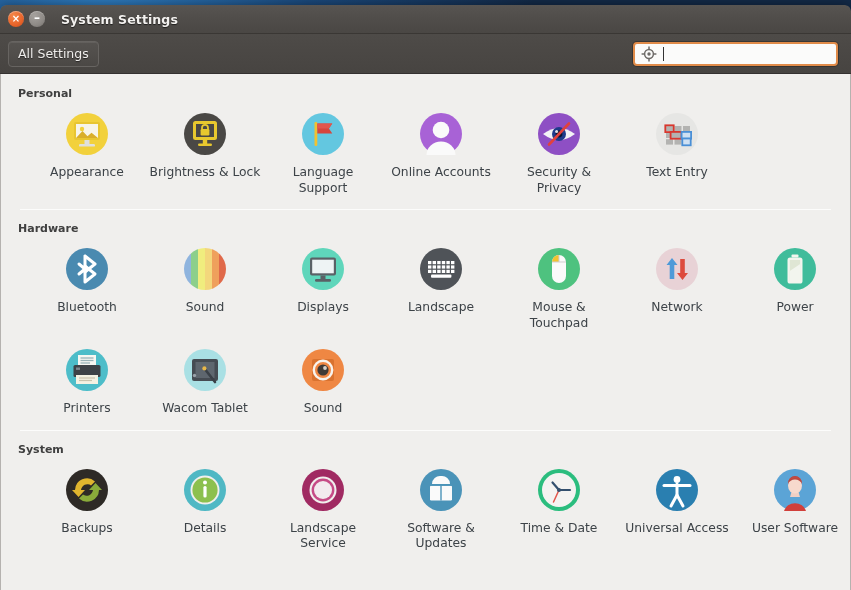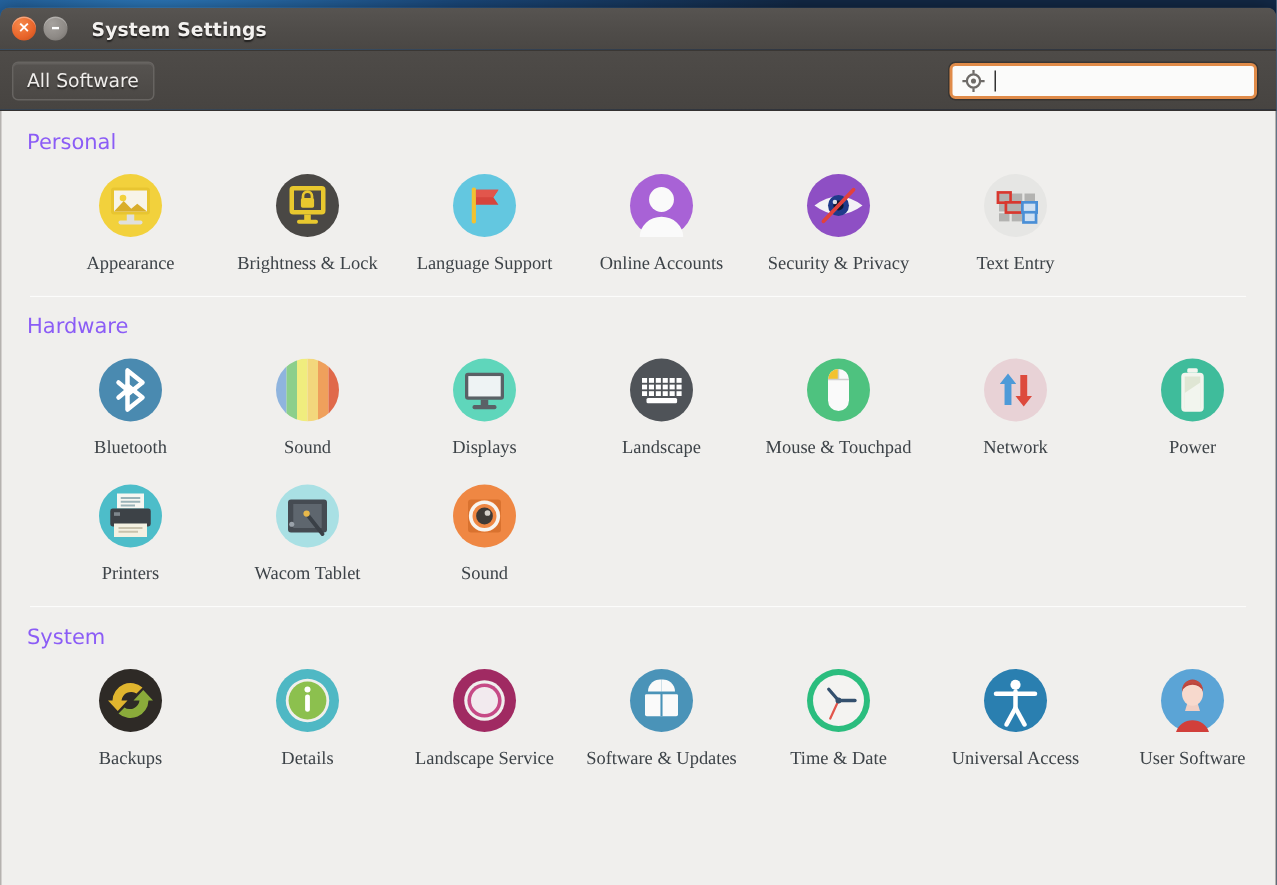--- a/index.html
+++ b/index.html
@@ -140,42 +140,41 @@
   .content {
     background: #f0efed;
     height: 516px;
     padding: 12px 14px 0 14px;
     border-left: 1px solid #b5b2af;
     border-right: 1px solid #b5b2af;
     overflow: hidden;
   }
 
   .section-title {
-    font-size: 14px;
-    font-weight: normal;
-    color: #8b5cf6;
+    font-size: 11px;
+    font-weight: bold;
+    color: #404040;
     margin: 0 0 6px 3px;
   }
 
   .grid {
     display: grid;
     grid-template-columns: repeat(7, 118px);
     justify-content: start;
     margin-left: 13px;
   }
 
   .tile {
     width: 118px;
     padding-top: 4px;
     display: flex;
     flex-direction: column;
     align-items: center;
     cursor: pointer;
     border-radius: 4px;
-    font-family: Liberation Serif, serif;
   }
 
   .tile-icon {
     width: 48px; height: 48px;
     margin-bottom: 7px;
   }
 
   .tile-label {
     font-size: 12.3px;
     color: #3d4348;
@@ -205,21 +204,21 @@
     <div class="winbtn close">
       <span class="gl">×</span>
     </div>
     <div class="winbtn min">
       <span class="gl">–</span>
     </div>
     <div class="win-title">System Settings</div>
   </div>
 
   <div class="toolbar">
-    <button class="allsettings-btn">All Software</button>
+    <button class="allsettings-btn">All Settings</button>
     <div class="toolbar-spacer"></div>
     <div class="search-wrap">
       <svg class="search-icon" viewBox="0 0 16 16">
         <circle cx="8" cy="8" r="4.4" fill="none" stroke="#6e6b68" stroke-width="1.5"></circle>
         <circle cx="8" cy="8" r="1.7" fill="#6e6b68"></circle>
         <line x1="8" y1="0.6" x2="8" y2="3.2" stroke="#6e6b68" stroke-width="1.5"></line>
         <line x1="8" y1="12.8" x2="8" y2="15.4" stroke="#6e6b68" stroke-width="1.5"></line>
         <line x1="0.6" y1="8" x2="3.2" y2="8" stroke="#6e6b68" stroke-width="1.5"></line>
         <line x1="12.8" y1="8" x2="15.4" y2="8" stroke="#6e6b68" stroke-width="1.5"></line>
       </svg>

